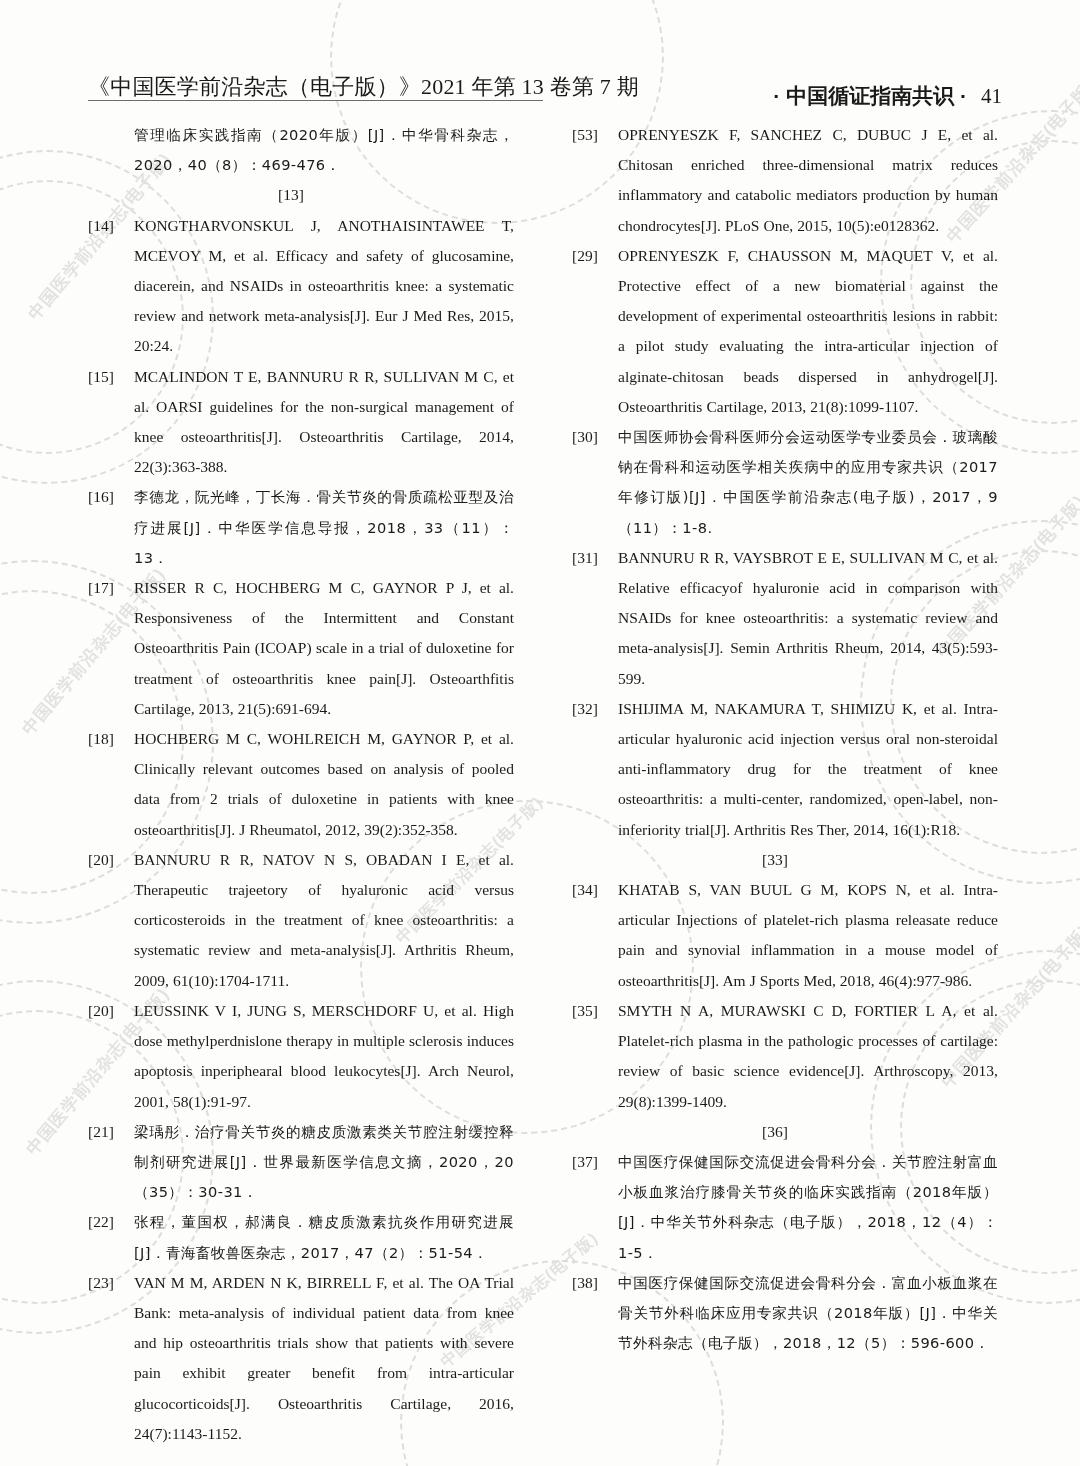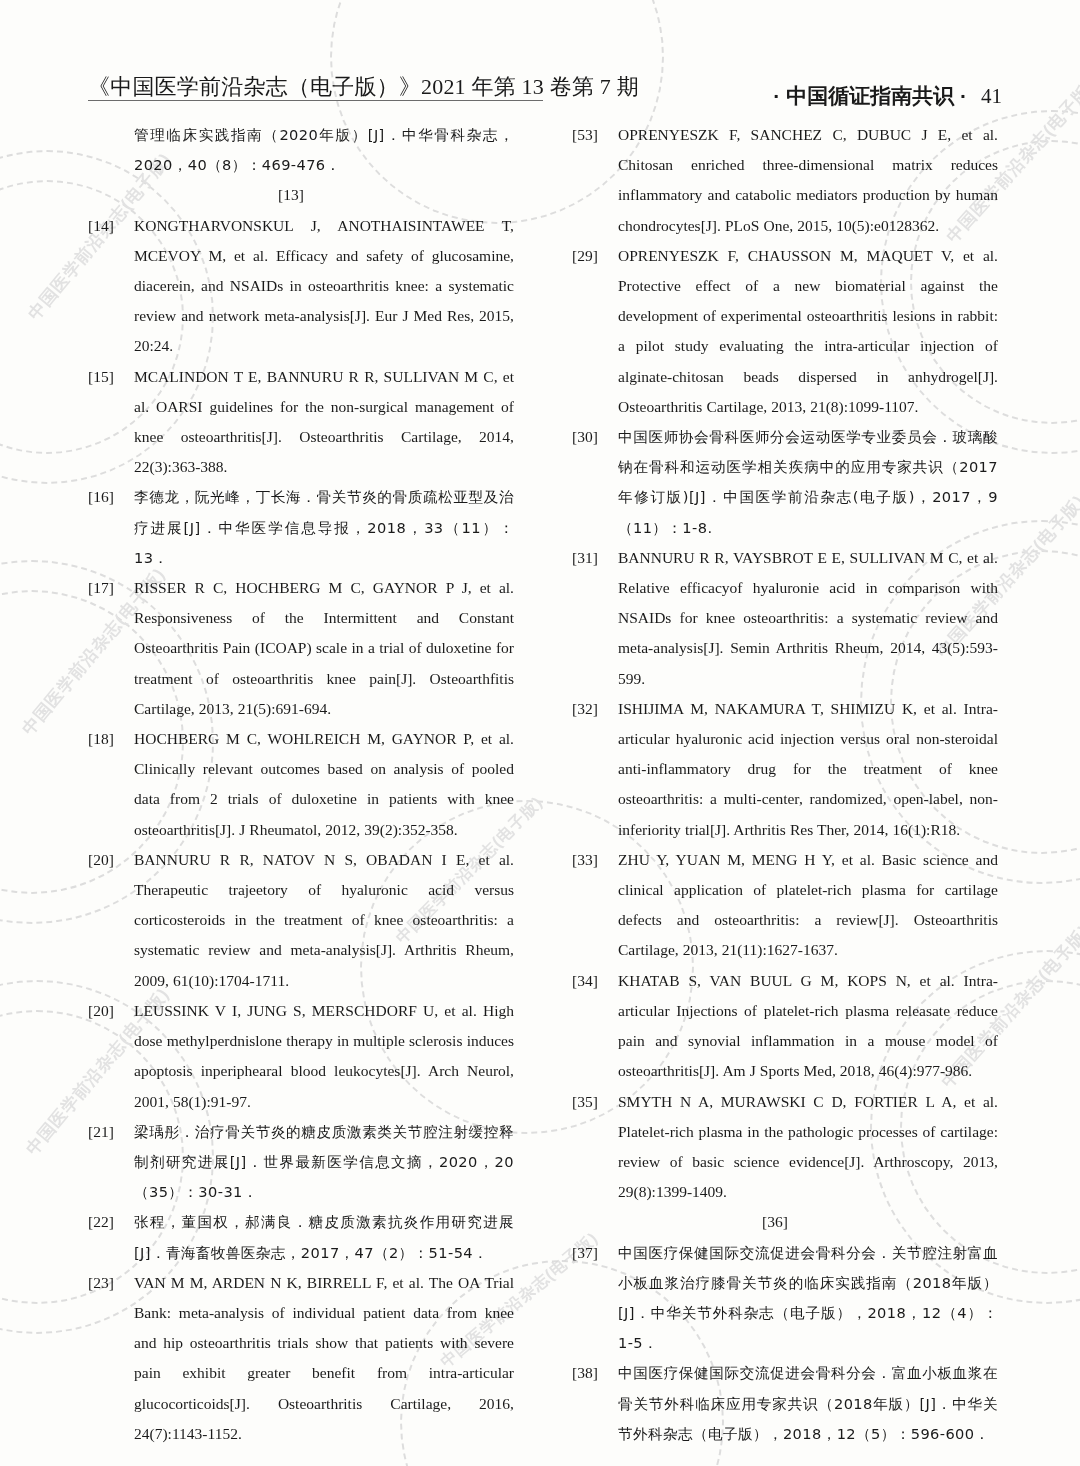--- a/index.html
+++ b/index.html
@@ -237,21 +237,20 @@
         <div class="ref">
           <div class="ref-num">[31]</div>
           <div class="ref-body">BANNURU R R, VAYSBROT E E, SULLIVAN M C, et al. Relative efficacyof hyaluronie acid in comparison with NSAIDs for knee osteoarthritis: a systematic review and meta-analysis[J]. Semin Arthritis Rheum, 2014, 43(5):593-599.</div>
         </div>
         <div class="ref">
           <div class="ref-num">[32]</div>
           <div class="ref-body">ISHIJIMA M, NAKAMURA T, SHIMIZU K, et al. Intra-articular hyaluronic acid injection versus oral non-steroidal anti-inflammatory drug for the treatment of knee osteoarthritis: a multi-center, randomized, open-label, non-inferiority trial[J]. Arthritis Res Ther, 2014, 16(1):R18.</div>
         </div>
         <div class="ref">
           <div class="ref-num">[33]</div>
-          <div class="ref-body">ZHU Y, YUAN M, MENG H Y, et al. Basic science and clinical application of platelet-rich plasma for cartilage defects and osteoarthritis: a review[J]. Osteoarthritis Cartilage, 2013, 21(11):1627-1637.</div>
         </div>
         <div class="ref">
           <div class="ref-num">[34]</div>
           <div class="ref-body">KHATAB S, VAN BUUL G M, KOPS N, et al. Intra-articular Injections of platelet-rich plasma releasate reduce pain and synovial inflammation in a mouse model of osteoarthritis[J]. Am J Sports Med, 2018, 46(4):977-986.</div>
         </div>
         <div class="ref">
           <div class="ref-num">[35]</div>
           <div class="ref-body">SMYTH N A, MURAWSKI C D, FORTIER L A, et al. Platelet-rich plasma in the pathologic processes of cartilage: review of basic science evidence[J]. Arthroscopy, 2013, 29(8):1399-1409.</div>
         </div>
         <div class="ref">

